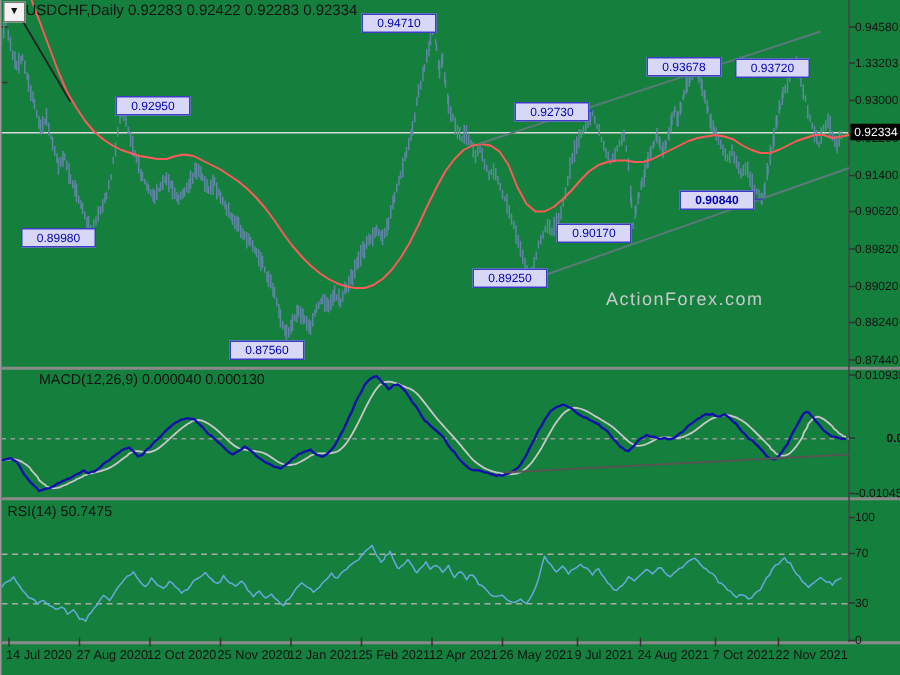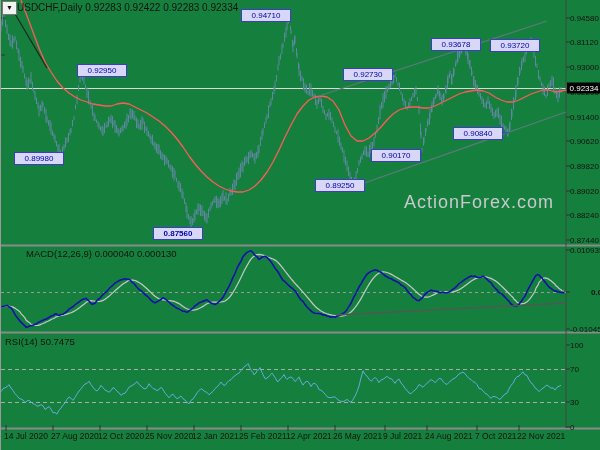--- a/index.html
+++ b/index.html
@@ -10,21 +10,21 @@
   .ind-title{font-size:9.5px;color:#111;}
   .dd-box{left:1px;top:1px;width:13px;height:12px;border:1px solid #777;background:#f2f2f2;color:#111;
           font-size:7px;line-height:12px;text-align:center;cursor:pointer;}
   .axis-label{left:569px;font-size:8px;color:#111;transform:translateY(-50%);}
   .bold{font-weight:bold;}
   .date-label{top:431px;font-size:8.5px;color:#111;}
   .ann-box{height:11px;line-height:11px;padding:0 2px;font-size:8px;color:#0000b0;background:#d8d8f6;
            border:1px solid #3c3cc8;text-align:center;cursor:move;}
   .price-tag{left:566px;width:34px;height:11px;background:#000;color:#fff;font-size:8px;line-height:11px;
              text-align:center;transform:translateY(-50%);}
-  .watermark{font-size:18px;color:#c8c8cd;letter-spacing:1px;}
+  .watermark{font-size:12px;color:#c8c8cd;letter-spacing:1px;}
 </style>
 </head>
 <body>
 
 <div id="app">
   <svg id="chart-svg" width="600" height="450">
       <line x1="0" y1="88.5" x2="565" y2="88.5" stroke="#d9d9d9" stroke-width="1"></line>
       <line x1="0" y1="245.5" x2="600" y2="245.5" stroke="#8a8a8a" stroke-width="2"></line>
       <line x1="0" y1="332.5" x2="600" y2="332.5" stroke="#8a8a8a" stroke-width="2"></line>
       <line x1="0" y1="428.5" x2="600" y2="428.5" stroke="#8a8a8a" stroke-width="2"></line>
@@ -546,29 +546,29 @@
   </div>
 
   <div class="abs watermark" style="left:403px;top:192px;">ActionForex.com</div>
 
   <div class="abs price-tag" style="top: 88px; z-index: 5;">0.92334</div>
 
   <div id="labels-root">
       <div class="abs ann-box" style="left: 240px; top: 9px; width: 44px;">0.94710</div>
       <div class="abs ann-box" style="left: 44px; top: 64px; width: 44px; margin-left: 32px;">0.92950</div>
       <div class="abs ann-box" style="left: 13px; top: 152px; width: 44px;">0.89980</div>
-      <div class="abs ann-box" style="left: 152px; top: 227px; width: 44px; font-weight: bold;">0.87560</div>
+      <div class="abs ann-box" style="left: 152px; top: 227px; width: 44px;">0.87560</div>
       <div class="abs ann-box" style="left: 342px; top: 68px; width: 44px;">0.92730</div>
       <div class="abs ann-box" style="left: 314px; top: 179px; width: 44px;">0.89250</div>
       <div class="abs ann-box" style="left: 370px; top: 149px; width: 44px;">0.90170</div>
       <div class="abs ann-box" style="left: 430px; top: 38px; width: 44px;">0.93678</div>
       <div class="abs ann-box" style="left: 489px; top: 39px; width: 44px;">0.93720</div>
-      <div class="abs ann-box" style="left: 452px; top: 127px; width: 44px;">0.90840</div>
+      <div class="abs ann-box" style="left: 452px; top: 127px; width: 44px; font-weight: bold;">0.90840</div>
       <div class="abs axis-label" style="top: 18px;">0.94580</div>
-      <div class="abs axis-label" style="top: 42px;">0.81120</div>
+      <div class="abs axis-label" style="top: 42px;">1.33203</div>
       <div class="abs axis-label" style="top: 67px;">0.93000</div>
       <div class="abs axis-label" style="top: 92px;">0.92200</div>
       <div class="abs axis-label" style="top: 117px;">0.91400</div>
       <div class="abs axis-label" style="top: 141px;">0.90620</div>
       <div class="abs axis-label" style="top: 166px;">0.89820</div>
       <div class="abs axis-label" style="top: 191px;">0.89020</div>
       <div class="abs axis-label" style="top: 215px;">0.88240</div>
       <div class="abs axis-label" style="top: 240px;">0.87440</div>
       <div class="abs axis-label" style="top: 250px;">0.010935</div>
       <div class="abs axis-label bold" style="top: 292px; padding-left: 21px;">0.00</div>

